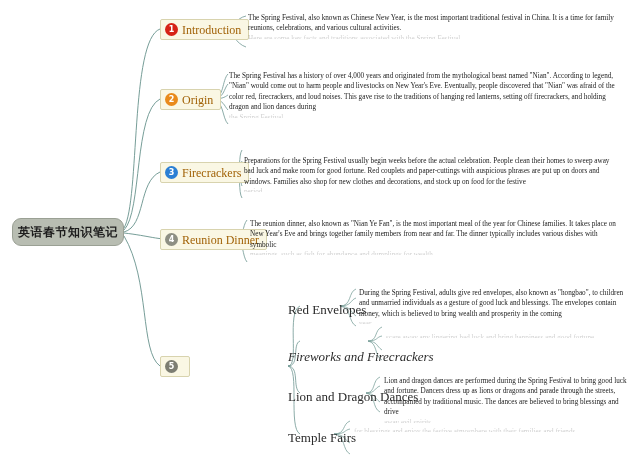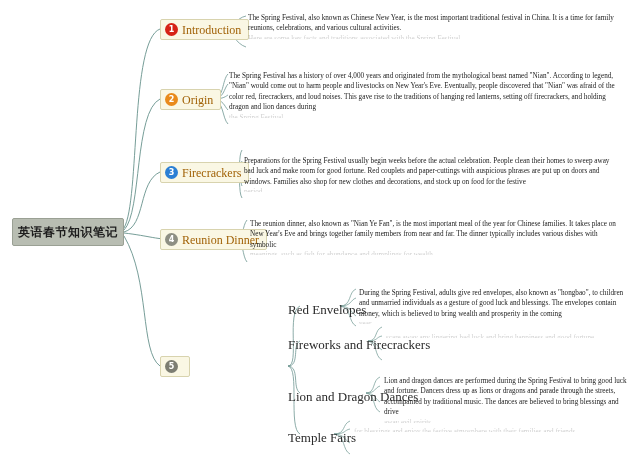--- a/index.html
+++ b/index.html
@@ -30,21 +30,21 @@
 
   
   .root-node {
     position: absolute;
     left: 12px;
     top: 218px;
     width: 112px;
     height: 28px;
     background: #b8bdb2;
     border: 1px solid #9aa094;
-    border-radius: 2px;
+    border-radius: 9px;
     display: flex;
     align-items: center;
     justify-content: center;
     box-sizing: border-box;
   }
   .root-label {
     font-family: "DejaVu Sans", sans-serif;
     font-size: 12px;
     font-weight: bold;
     color: #1d1d1d;
@@ -225,21 +225,21 @@
   </div>
 
   <div class="subtopic" style="left:288px; top:303px;">
     <span>Red Envelopes</span>
   </div>
   <div class="leaf-text" style="left:359px; top:288px; width:268px;">
     <span>During the Spring Festival, adults give red envelopes, also known as "hongbao", to children and unmarried individuals as a gesture of good luck and blessings. The envelopes contain money, which is believed to bring wealth and prosperity in the coming</span>
     <span class="fade-line">year.</span>
   </div>
 
-  <div class="subtopic" style="left:288px; top:338px;">
+  <div class="subtopic" style="left:288px; top:350px;font-style:italic;">
     <span>Fireworks and Firecrackers</span>
   </div>
   <div class="leaf-text" style="left:386px; top:333px; width:246px;">
     <span class="fade-line">scare away any lingering bad luck and bring happiness and good fortune.</span>
   </div>
 
   <div class="subtopic" style="left:288px; top:390px;">
     <span>Lion and Dragon Dances</span>
   </div>
   <div class="leaf-text" style="left:384px; top:376px; width:250px;">

